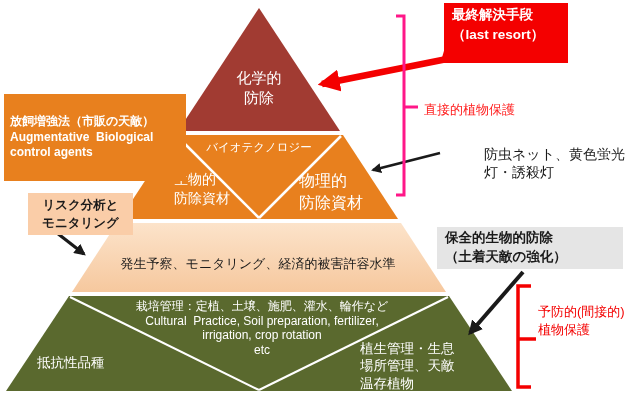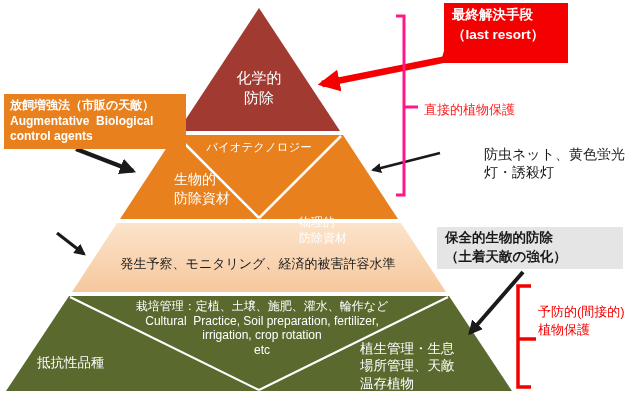--- a/index.html
+++ b/index.html
@@ -10,31 +10,31 @@
   #diagram-svg{position:absolute;left:0;top:0;}
   .lbl{position:absolute;white-space:pre-line;}
   .bold{font-weight:normal;}
   .white{color:#ffffff;}
   .black{color:#1a1a1a;}
   .center{text-align:center;}
 
   .t1-label{left:199px;top:68px;width:120px;font-size:15px;line-height:1.3;}
   .t2-center{left:189px;top:140px;width:140px;font-size:11.5px;}
   .t2-left{left:150px;top:170px;font-size:14px;line-height:1.35;margin-left:24px;}
-  .t2-right{left:299px;top:170px;font-size:12px;line-height:1.35;margin-top:44px;}
+  .t2-right{left:299px;top:170px;font-size:16px;line-height:1.35;}
   .t3-label{left:98px;top:255px;width:320px;font-size:13px;}
   .t4-center{left:110px;top:299px;width:304px;font-size:12px;line-height:1.22;}
   .t4-left{left:37px;top:354px;font-size:13.5px;}
   .t4-right{left:360px;top:340px;width:116px;font-size:13.5px;line-height:1.28;}
 
   .callout-box{position:absolute;box-sizing:border-box;white-space:pre-line;}
   .last-resort-box{left:444px;top:3px;width:124px;height:60px;background:#f40000;color:#fff;
     font-size:13.5px;font-weight:bold;line-height:1.45;padding:2px 8px;}
   .augmentative-box{left:4px;top:94px;width:182px;background:#e8801e;color:#fff;
-    font-size:12px;font-weight:bold;line-height:1.3;padding:4px 6px;}
+    font-size:12px;font-weight:bold;line-height:1.3;padding:20px 6px;}
   .risk-box{left:28px;top:193px;width:105px;background:#facda8;color:#1a1a1a;
     font-size:12.5px;font-weight:bold;line-height:1.45;padding:3px 0;text-align:center;}
   .conservation-box{left:437px;top:227px;width:186px;background:#e5e5e5;color:#1a1a1a;
     font-size:13.5px;font-weight:bold;line-height:1.4;padding:2px 8px;}
   .direct-protection{left:424px;top:101px;font-size:13px;color:#ff2020;}
   .insect-net{left:437px;top:146px;font-size:14px;margin-left:47px;}
   .preventive-protection{left:538px;top:303px;font-size:13px;color:#f40000;line-height:1.35;}
 </style>
 </head>
 <body>
@@ -94,20 +94,22 @@
   <div class="lbl t4-left bold white">抵抗性品種</div>
   <div class="lbl t4-right bold white">植生管理・生息
 場所管理、天敵
 温存植物</div>
 
   <div class="callout-box last-resort-box">最終解決手段
 （last resort）</div>
   <div class="callout-box augmentative-box">放飼増強法（市販の天敵）
 Augmentative&nbsp; Biological
 control agents</div>
+  <div class="callout-box risk-box">リスク分析と
+モニタリング</div>
   <div class="callout-box conservation-box">保全的生物的防除
 （土着天敵の強化）</div>
   <div class="lbl direct-protection bold">直接的植物保護</div>
   <div class="lbl insect-net bold black">防虫ネット、黄色蛍光灯・誘殺灯</div>
   <div class="lbl preventive-protection bold">予防的(間接的)
 植物保護</div>
 
 </div>
 
 </body></html>

